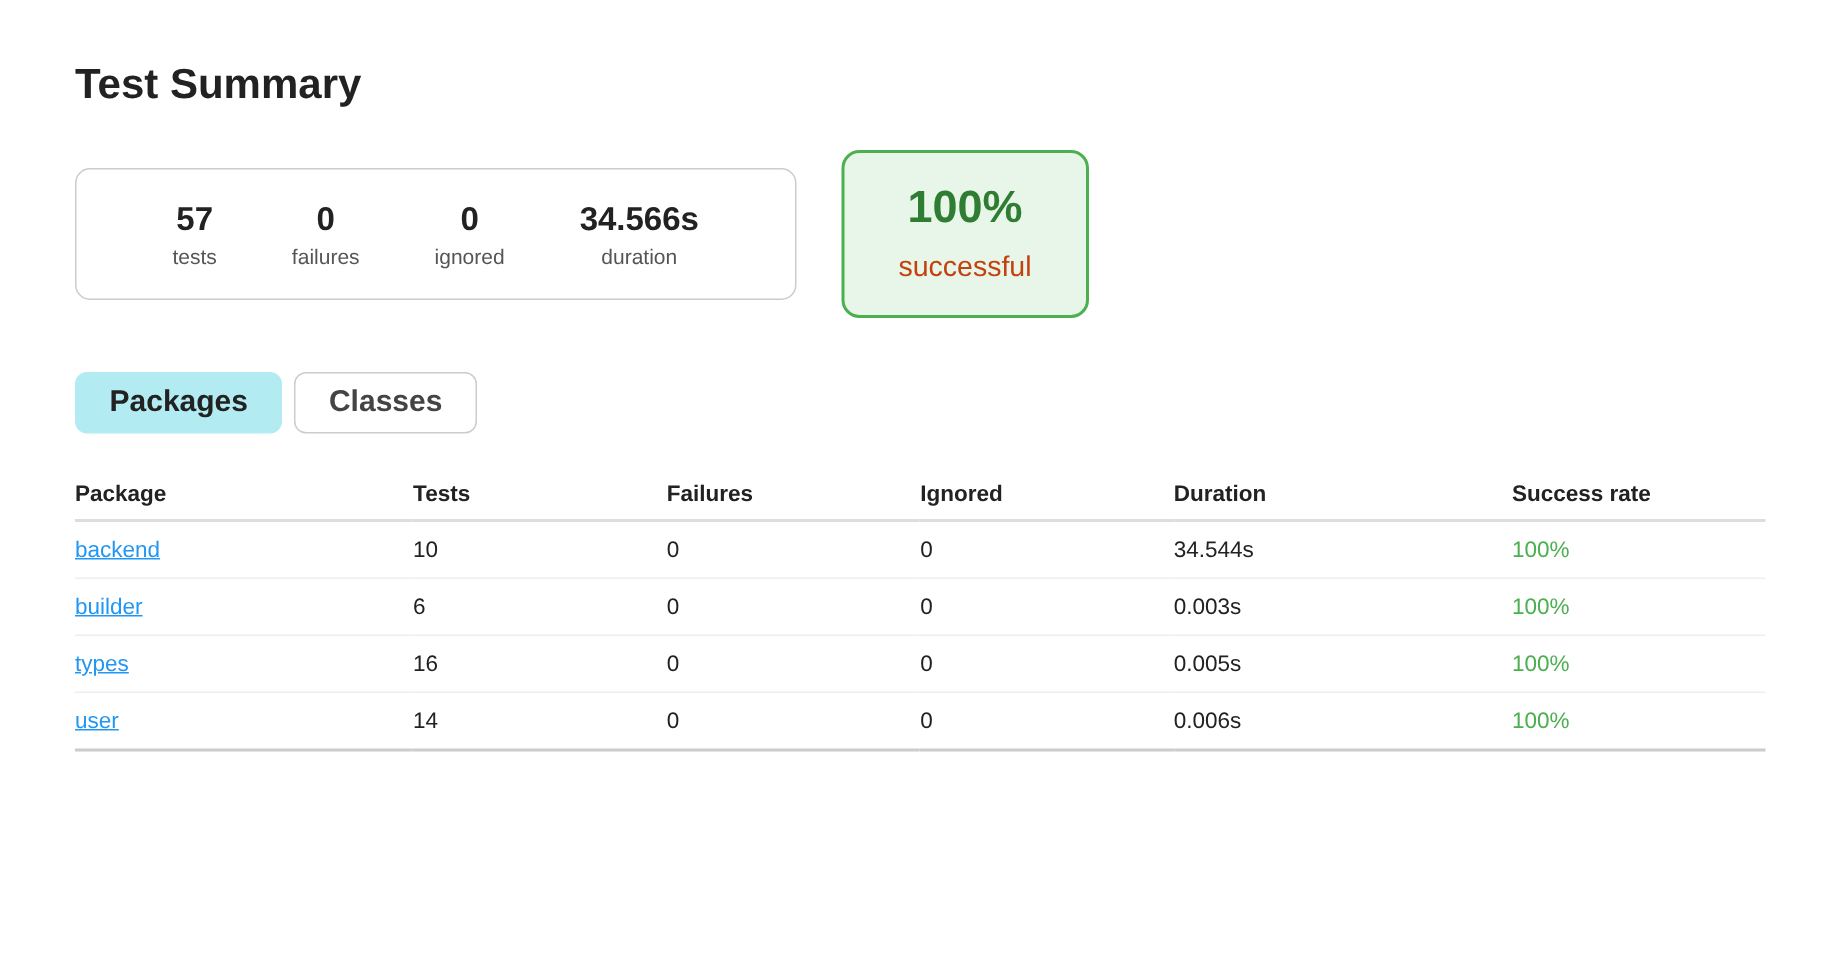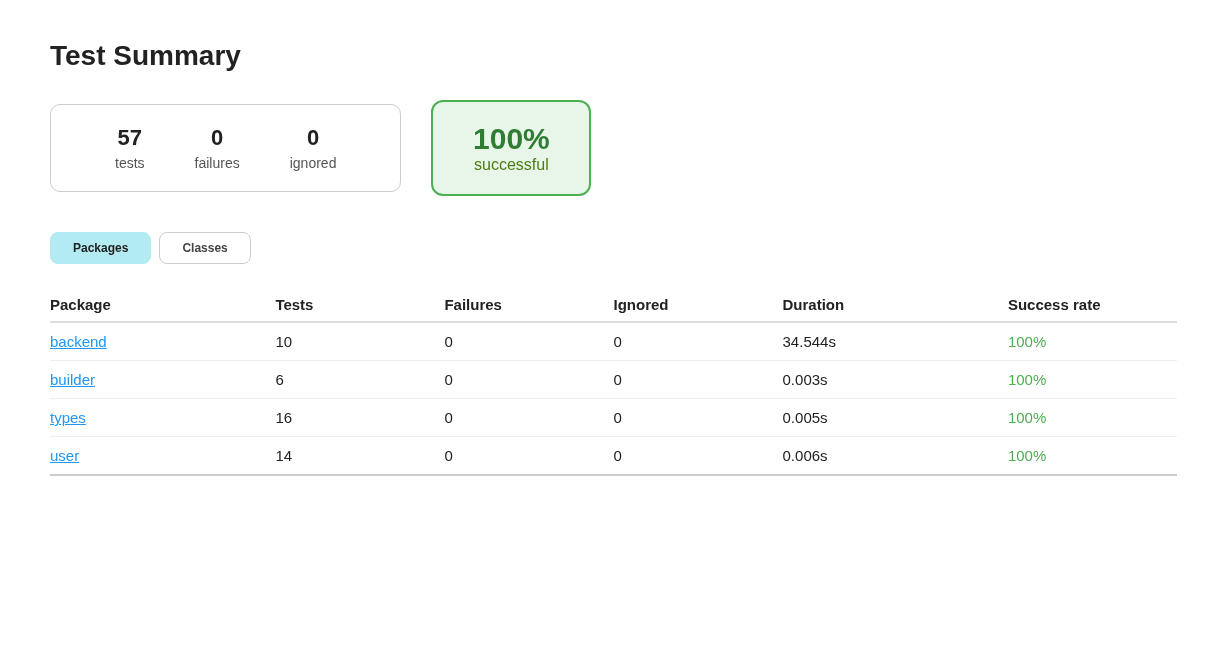--- a/index.html
+++ b/index.html
@@ -59,36 +59,36 @@
       min-width: 160px;
     }
 
     .success-percent {
       font-size: 30px;
       font-weight: bold;
       color: #2e7d32;
     }
 
     .success-label {
-      font-size: 16px;
-      color: #4d7c0f;
-      margin-top: 0;
+      font-size: 19px;
+      color: #c2410c;
+      margin-top: 12px;
     }
 
     .tabs {
       display: flex;
       gap: 8px;
       margin-bottom: 24px;
     }
 
     .tab {
       padding: 8px 22px;
       border-radius: 8px;
       border: 1px solid #ccc;
-      font-size: 12px;
+      font-size: 20px;
       font-weight: bold;
       cursor: pointer;
       background: #fff;
       color: #444;
     }
 
     .tab.active {
       background: #b2ebf2;
       border-color: #b2ebf2;
       color: #222;
@@ -147,20 +147,24 @@
       <span class="stat-value">57</span>
       <span class="stat-label">tests</span>
     </div>
     <div class="stat-item">
       <span class="stat-value">0</span>
       <span class="stat-label">failures</span>
     </div>
     <div class="stat-item">
       <span class="stat-value">0</span>
       <span class="stat-label">ignored</span>
+    </div>
+    <div class="stat-item">
+      <span class="stat-value">34.566s</span>
+      <span class="stat-label">duration</span>
     </div>
   </div>
 
   <div class="success-badge">
     <span class="success-percent">100%</span>
     <span class="success-label">successful</span>
   </div>
 </div>
 
 <div class="tabs">

